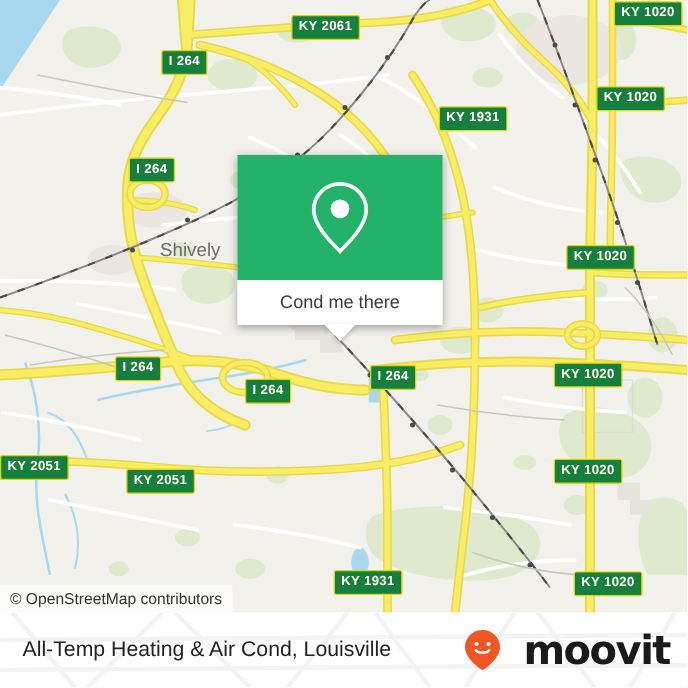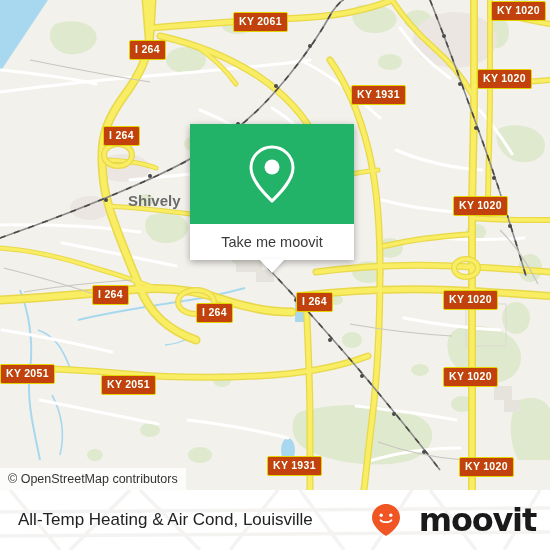--- a/index.html
+++ b/index.html
@@ -32,21 +32,21 @@
     left: 0; top: 0;
     width: 550px;
     height: 490px;
     display: block;
   }
 
   
   .shield {
     position: absolute;
     box-sizing: border-box;
-    background: #c2410c;
+    background: #15803d;
     border: 1.5px solid #e3d400;
     border-radius: 2px;
     color: #ffffff;
     font-family: "Liberation Sans", sans-serif;
     font-size: 10.5px;
     font-weight: bold;
     letter-spacing: 0.3px;
     line-height: 1;
     padding: 3px 5px 4px 5px;
     white-space: nowrap;
@@ -387,21 +387,21 @@
           <path d="M210,142 C240,150 268,160 292,172"></path>
           <path d="M350,324 C384,330 418,334 452,336"></path>
           <path d="M378,442 C406,452 436,458 464,460"></path>
           <path d="M500,230 C516,246 528,264 538,284"></path>
           <path d="M214,252 C244,254 272,256 298,258"></path>
         </g>
       </g>
     </svg>
 
     <div id="place-labels">
-        <div class="place-label" style="left: 128px; top: 192px; font-weight: bold;">Shively</div>
+        <div class="place-label" style="left: 128px; top: 192px;">Shively</div>
       </div>
 
     <div id="shield-layer">
         <div class="shield" style="left: 233px; top: 12px;">KY 2061</div>
         <div class="shield" style="left: 491px; top: 1px;">KY 1020</div>
         <div class="shield" style="left: 129px; top: 40px;">I 264</div>
         <div class="shield" style="left: 477px; top: 69px;">KY 1020</div>
         <div class="shield" style="left: 351px; top: 85px;">KY 1931</div>
         <div class="shield" style="left: 103px; top: 126px;">I 264</div>
         <div class="shield" style="left: 453px; top: 196px;">KY 1020</div>
@@ -417,21 +417,21 @@
       </div>
 
     <div id="popup">
       <div id="popup-image">
         <svg width="52" height="62" viewBox="0 0 52 62">
           <path d="M26 4 C14.5 4 5 13.2 5 24.8 C5 38 20 52 26 58 C32 52 47 38 47 24.8 C47 13.2 37.5 4 26 4 Z" fill="none" stroke="#ffffff" stroke-width="3"></path>
           <circle cx="26" cy="24" r="7.5" fill="#ffffff"></circle>
         </svg>
       </div>
       <div id="popup-footer">
-        <span id="popup-footer-label">Take me moovit</span>
+        <span id="popup-footer-label">Cond me there</span>
         <div id="popup-tail"></div>
       </div>
     </div>
 
     <div id="attribution">© OpenStreetMap contributors</div>
   </div>
 
   <div id="footer">
     <svg id="footer-bg" viewBox="0 0 550 60">
       <rect x="0" y="0" width="550" height="60" fill="#ffffff"></rect>

